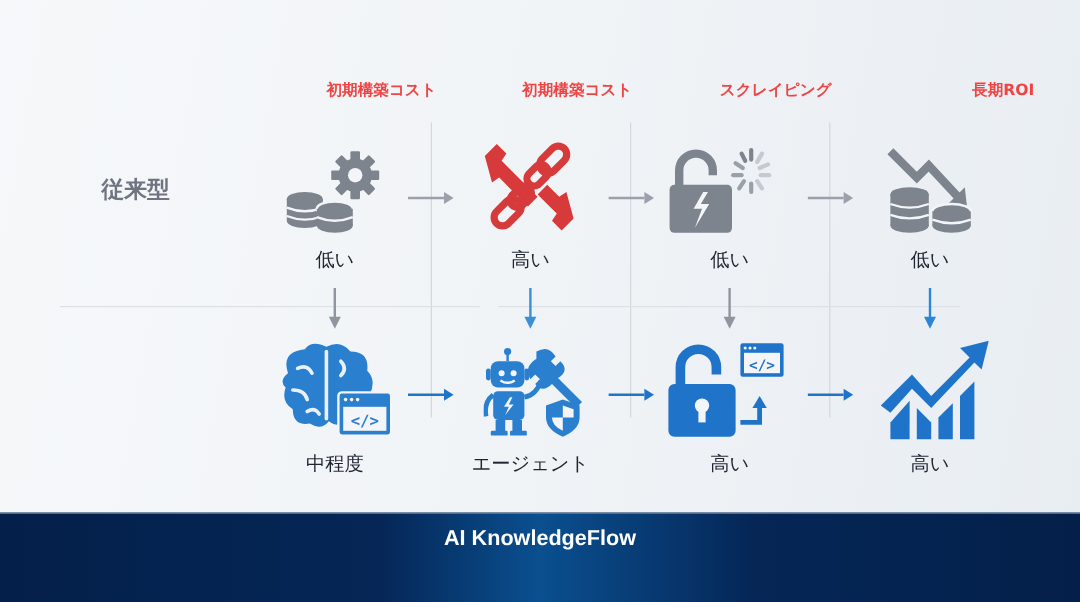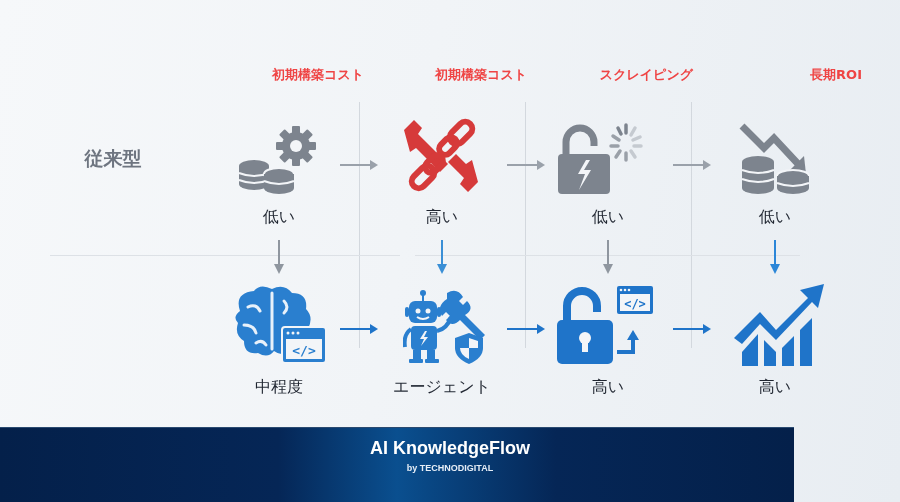--- a/index.html
+++ b/index.html
@@ -21,21 +21,21 @@
   .row-label.ai { top:313px; color:#1a6ec0; }
   .vline { position:absolute; width:1px; background:#d3d8de; top:102px; height:246px; }
   .hline { position:absolute; top:255px; height:1px; background:#dde1e6; }
   .value {
     position:absolute; width:140px; text-align:center; font-size:16px;
     font-weight:normal; color:#1f2530;
   }
   .icon { position:absolute; }
   .arrow-h { position:absolute; }
   .footer {
-    position:absolute; left:0; top:427px; width:794px; height:75px;
+    position:absolute; left:0; top:427px; width:900px; height:75px;
     background: linear-gradient(90deg, #04204a 0%, #052656 35%, #0a4f8f 50%, #052656 70%, #04204a 100%);
     border-top:1px solid #2a4a70;
   }
   .brand {
     position:absolute; top:10px; left:0; width:900px; text-align:center;
     color:#ffffff; font-weight:bold; font-size:18px; font-family:"Liberation Sans", sans-serif;
   }
   .by {
     position:absolute; top:35px; left:0; width:900px; text-align:center;
     color:#e6eef7; font-weight:bold; font-size:9px; font-family:"Liberation Sans", sans-serif;
@@ -259,14 +259,13 @@
     <polygon points="30,1 38,6 30,11" fill="#1f74c9"></polygon>
   </svg>
 
 <div class="value" style="left:209px; top:377px;">中程度</div>
 <div class="value" style="left:372px; top:377px;">エージェント</div>
 <div class="value" style="left:538px; top:377px;">高い</div>
 <div class="value" style="left:705px; top:377px;">高い</div>
 
 <div class="footer">
   <div class="brand">AI KnowledgeFlow</div>
-  <div class="by">by TECHNODIGITAL</div>
 </div>
 
 </body></html>

